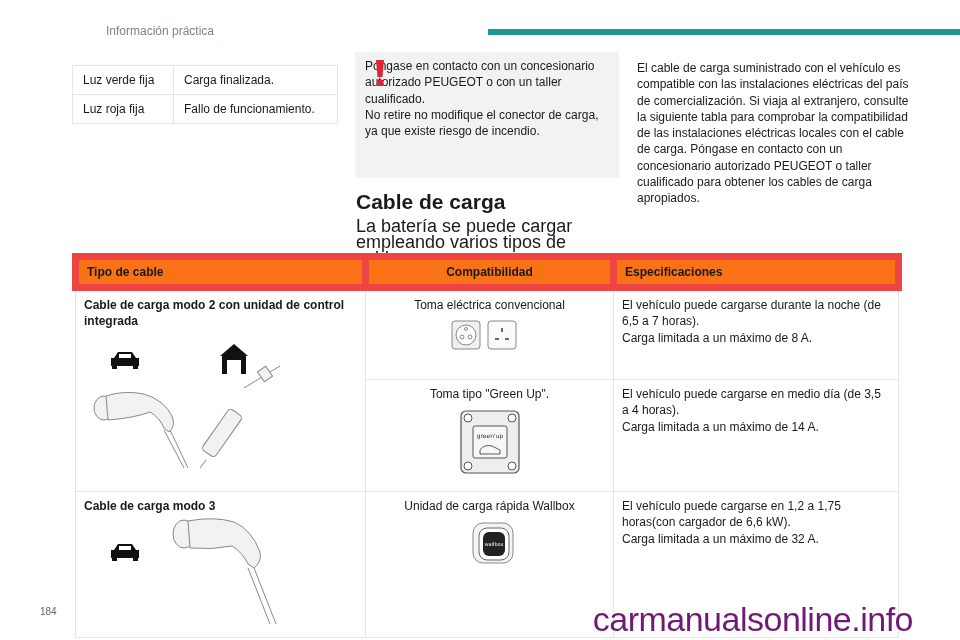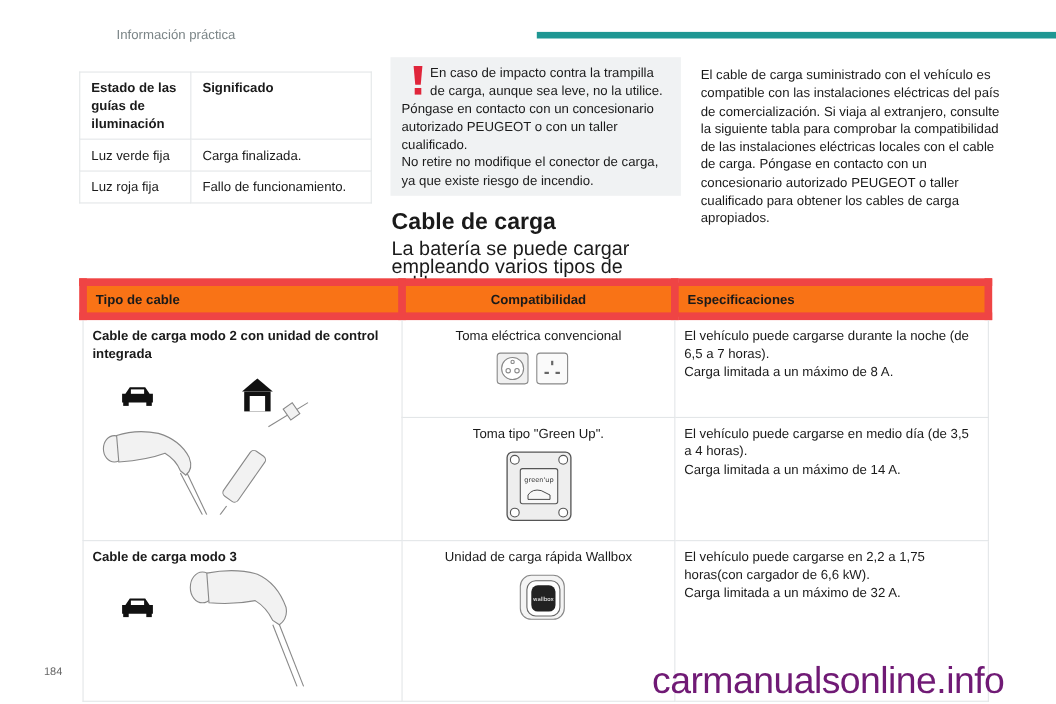--- a/index.html
+++ b/index.html
@@ -36,41 +36,36 @@
   .watermark { position: absolute; right: 47px; top: 600px; font-size: 34px; color: #701a75; letter-spacing: -0.5px; }
 </style>
 </head>
 <body>
 
 <div class="header-title">Información práctica</div>
 <div class="header-rule"></div>
 
 <table class="status-table">
   <tbody>
-      <tr>
-    <th class="c1">Estado de las guías de iluminación</th>
-    <th>Significado</th>
-  </tr>
   <tr>
     <td class="c1">Luz verde fija</td>
     <td>Carga finalizada.</td>
   </tr>
   <tr>
     <td class="c1">Luz roja fija</td>
     <td>Fallo de funcionamiento.</td>
   </tr>
 </tbody>
   </table>
 
 <div class="warning">
   <svg class="excl" viewBox="0 0 14 28">
     <polygon points="3,1 11,1 9.5,18 4.5,18" fill="#e0253a"></polygon>
     <rect x="4" y="21" width="6" height="6" fill="#e0253a"></rect>
   </svg>
-  <p class="first">En caso de impacto contra la trampilla de carga, aunque sea leve, no la utilice.</p>
   <p>Póngase en contacto con un concesionario autorizado PEUGEOT o con un taller cualificado.</p>
   <p>No retire no modifique el conector de carga, ya que existe riesgo de incendio.</p>
 </div>
 
 <div class="section-title">Cable de carga</div>
 <div class="section-text">La batería se puede cargar empleando varios tipos de cables.</div>
 
 <div class="right-text">El cable de carga suministrado con el vehículo es compatible con las instalaciones eléctricas del país de comercialización. Si viaja al extranjero, consulte la siguiente tabla para comprobar la compatibilidad de las instalaciones eléctricas locales con el cable de carga. Póngase en contacto con un concesionario autorizado PEUGEOT o taller cualificado para obtener los cables de carga apropiados.</div>
 
 <table class="cable-table">
@@ -176,21 +171,21 @@
     <td class="col2">
       <div>Unidad de carga rápida Wallbox</div>
       <svg width="50" height="46" viewBox="0 0 50 46" style="margin-top:6px;margin-left:10px;">
         <rect x="3" y="3" width="40" height="40" rx="10" fill="#f4f4f4" stroke="#888"></rect>
         <rect x="9" y="8" width="30" height="32" rx="8" fill="#fff" stroke="#666"></rect>
         <rect x="13" y="12" width="22" height="24" rx="6" fill="#222"></rect>
         <text x="24" y="26" font-size="5" text-anchor="middle" fill="#fff" font-family="DejaVu Sans, sans-serif">wallbox</text>
       </svg>
     </td>
     <td>
-      <div>El vehículo puede cargarse en 2,2 a 1,75 horas(con cargador de 6,6 kW).</div>
+      <div>El vehículo puede cargarse en 1,2 a 1,75 horas(con cargador de 6,6 kW).</div>
       <div>Carga limitada a un máximo de 32 A.</div>
     </td>
   </tr>
 </tbody>
   </table>
 
 <div class="footer-page">184</div>
 <div class="watermark">carmanualsonline.info</div>
 
 </body></html>

